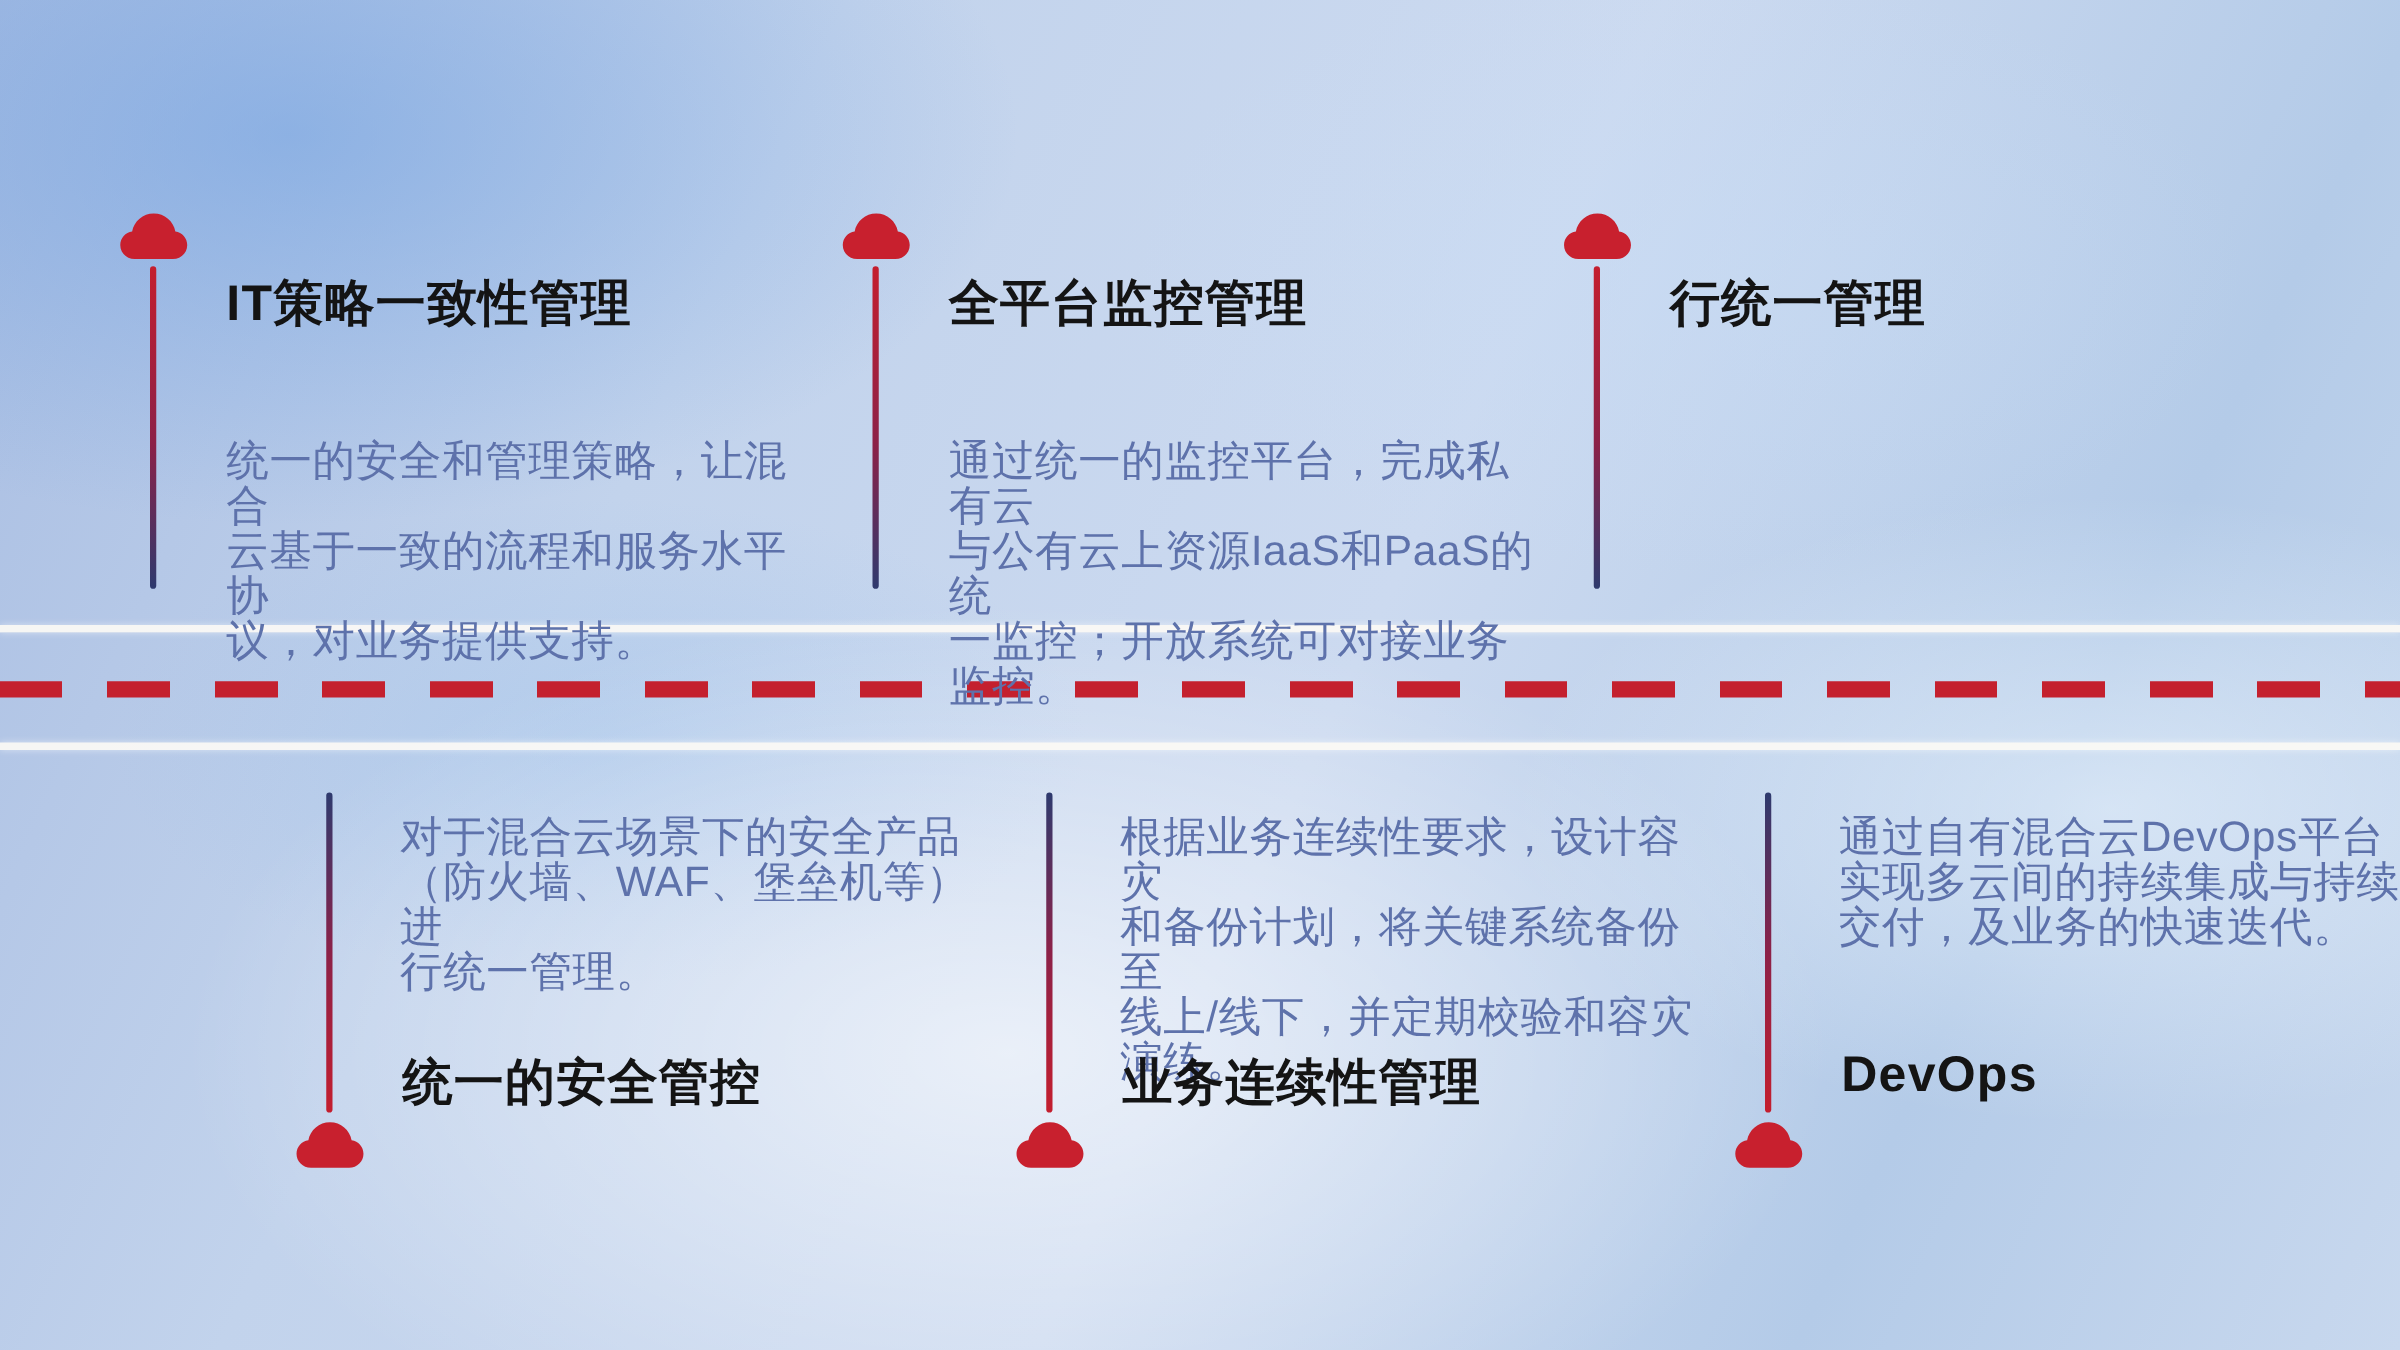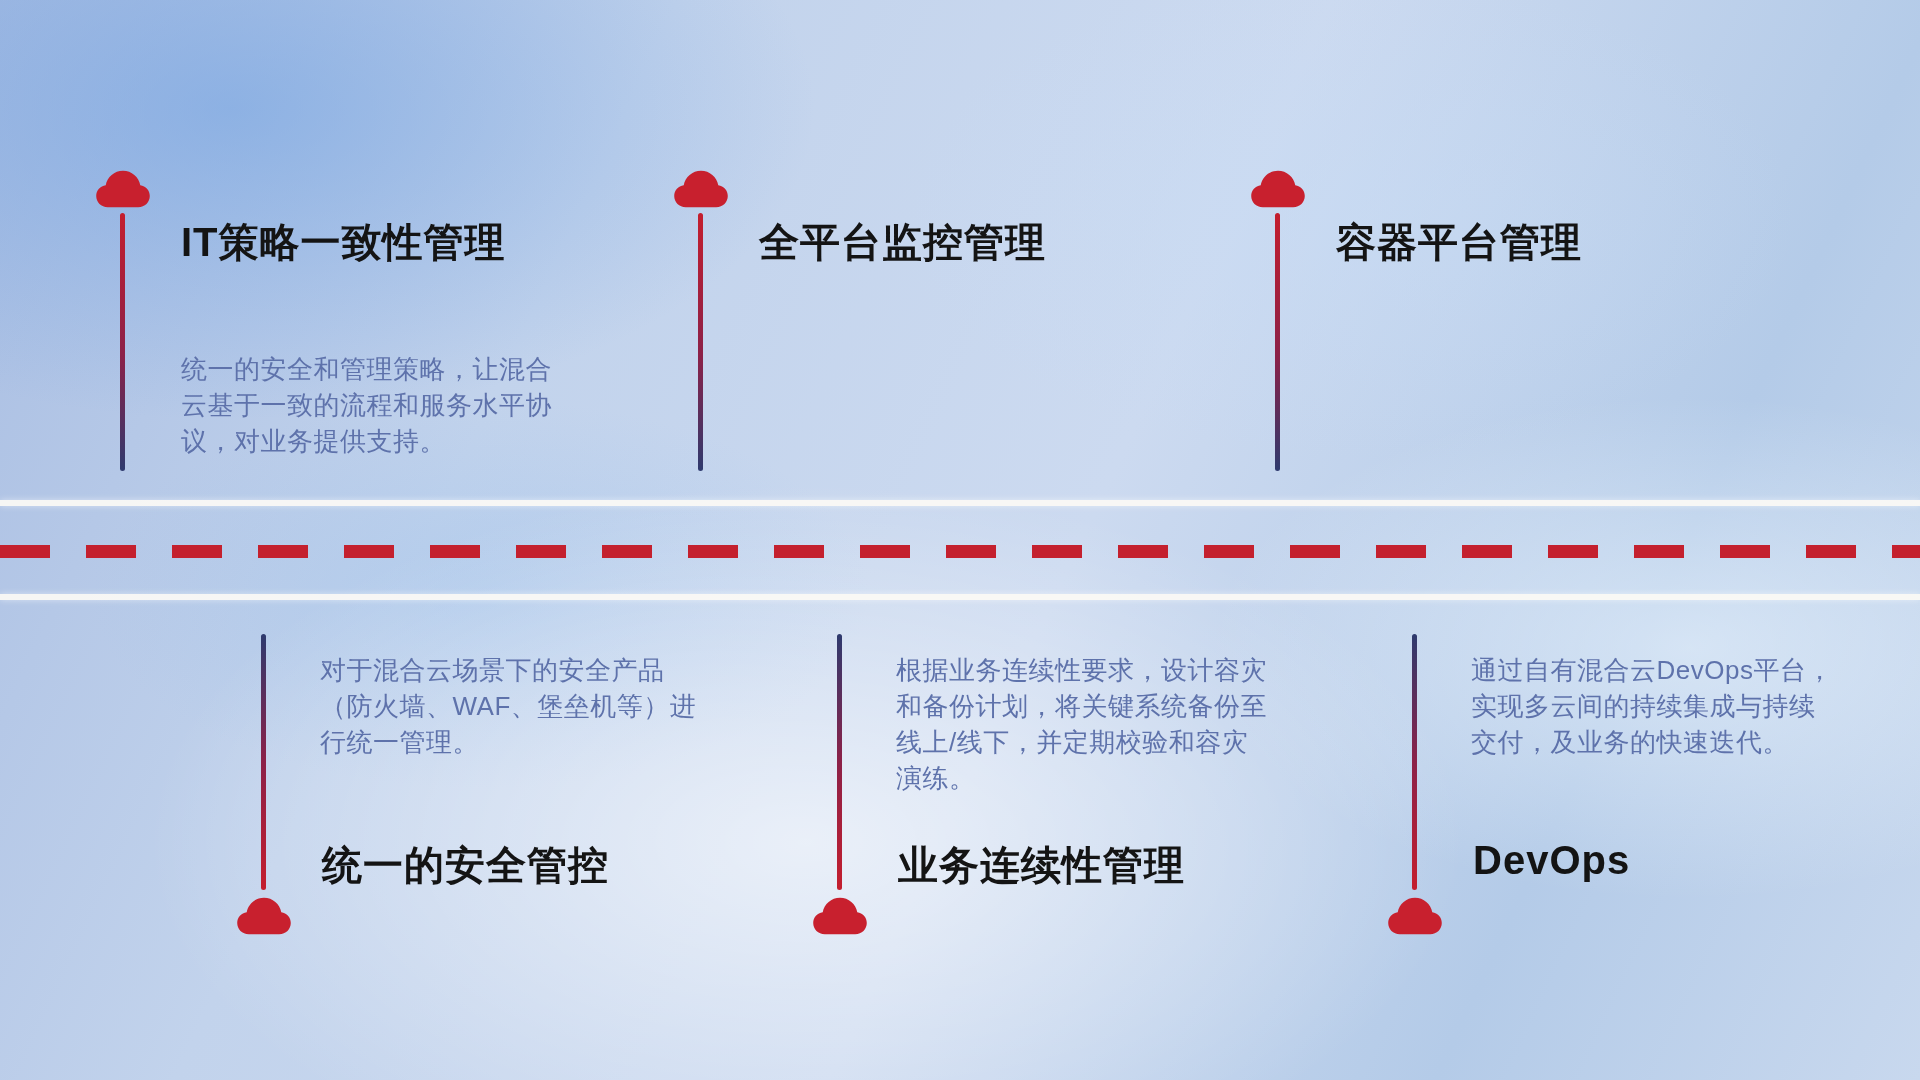--- a/index.html
+++ b/index.html
@@ -48,21 +48,21 @@
   .title {
     position: absolute; left: 86px;
     font-size: 40px; font-weight: 700; color: #141414;
     letter-spacing: 1px; white-space: nowrap;
   }
   .item.top .title { top: 46px; }
   .item.bottom .title { top: 204px; text-align: right; }
 
   .desc {
     position: absolute; left: 86px; width: 480px;
-    font-size: 26px; line-height: 36px; color: #5e72ab;
+    font-size: 34px; line-height: 36px; color: #5e72ab;
     white-space: pre-line; letter-spacing: 0.5px;
   }
   .item.top .desc { top: 182px; }
   .item.bottom .desc { left: 84px; top: 18px; }
 
   
   .road { position: absolute; left: 0; top: 0; width: 1920px; height: 1080px; pointer-events: none; }
   .lane {
     position: absolute; left: 0; width: 1920px; height: 6px;
     background: rgba(252, 250, 245, 0.92);
@@ -98,28 +98,31 @@
 云基于一致的流程和服务水平协
 议，对业务提供支持。</div>
   </div>
 
   <div class="item top item-2">
     <svg class="cloud" viewBox="0 0 46 32">
       <path d="M10.5 31 L35.5 31 C41 31 45 26.8 45 21.8 C45 17.2 41.6 13.4 37.2 12.9 C36 6.1 30.1 1 23 1 C15.9 1 10 6.1 8.8 12.9 C4.4 13.4 1 17.2 1 21.8 C1 26.8 5 31 10.5 31 Z" fill="#c8202e"></path>
     </svg>
     <div class="vline"></div>
     <div class="title">全平台监控管理</div>
+    <div class="desc">通过统一的监控平台，完成私有云
+与公有云上资源IaaS和PaaS的统
+一监控；开放系统可对接业务监控。</div>
   </div>
 
   <div class="item top item-3">
     <svg class="cloud" viewBox="0 0 46 32">
       <path d="M10.5 31 L35.5 31 C41 31 45 26.8 45 21.8 C45 17.2 41.6 13.4 37.2 12.9 C36 6.1 30.1 1 23 1 C15.9 1 10 6.1 8.8 12.9 C4.4 13.4 1 17.2 1 21.8 C1 26.8 5 31 10.5 31 Z" fill="#c8202e"></path>
     </svg>
     <div class="vline"></div>
-    <div class="title">容器平台管理</div>
+    <div class="title">行统一管理</div>
   </div>
 
   <div class="item bottom item-4">
     <div class="vline"></div>
     <svg class="cloud" viewBox="0 0 46 32">
       <path d="M10.5 31 L35.5 31 C41 31 45 26.8 45 21.8 C45 17.2 41.6 13.4 37.2 12.9 C36 6.1 30.1 1 23 1 C15.9 1 10 6.1 8.8 12.9 C4.4 13.4 1 17.2 1 21.8 C1 26.8 5 31 10.5 31 Z" fill="#c8202e"></path>
     </svg>
     <div class="desc">对于混合云场景下的安全产品
 （防火墙、WAF、堡垒机等）进
 行统一管理。</div>

